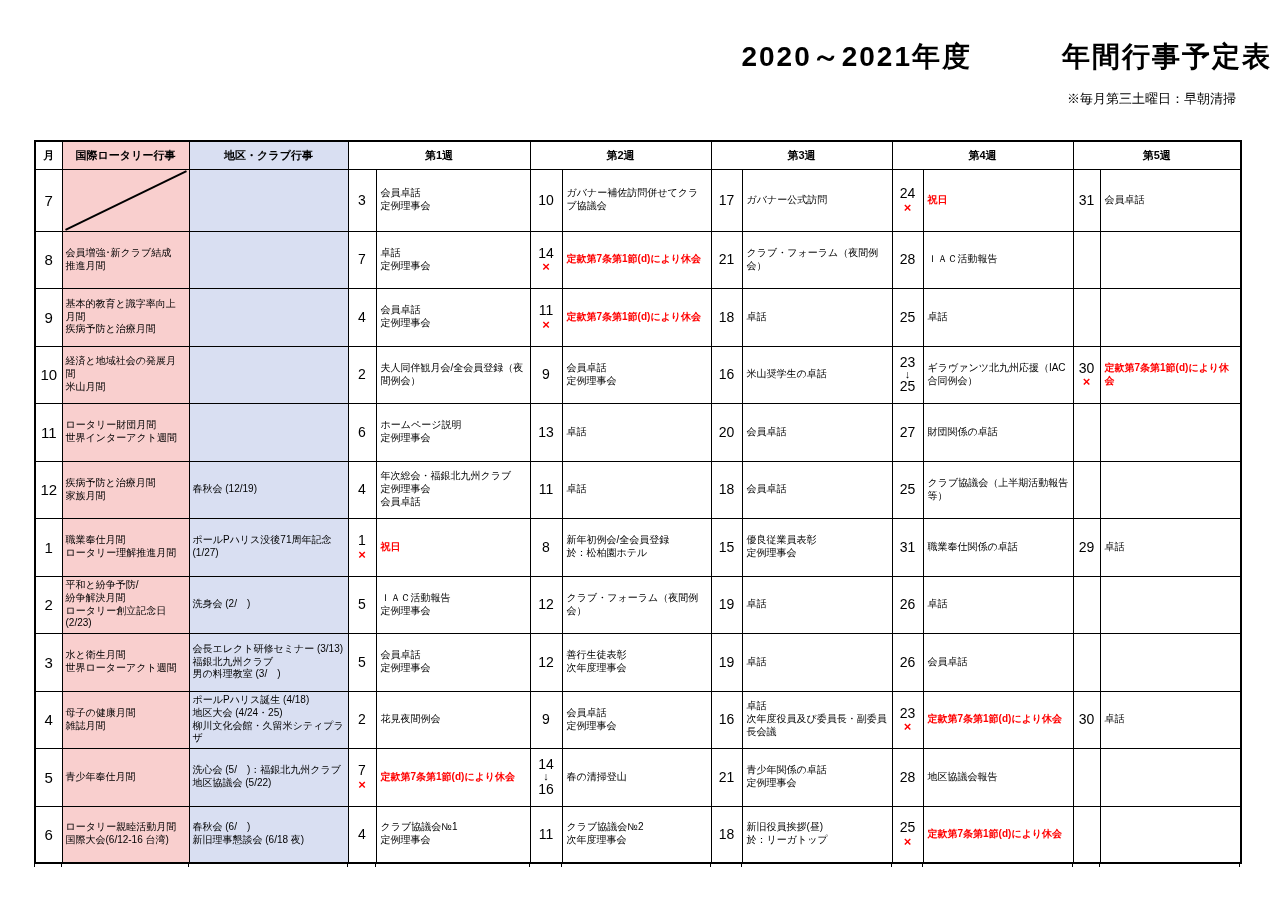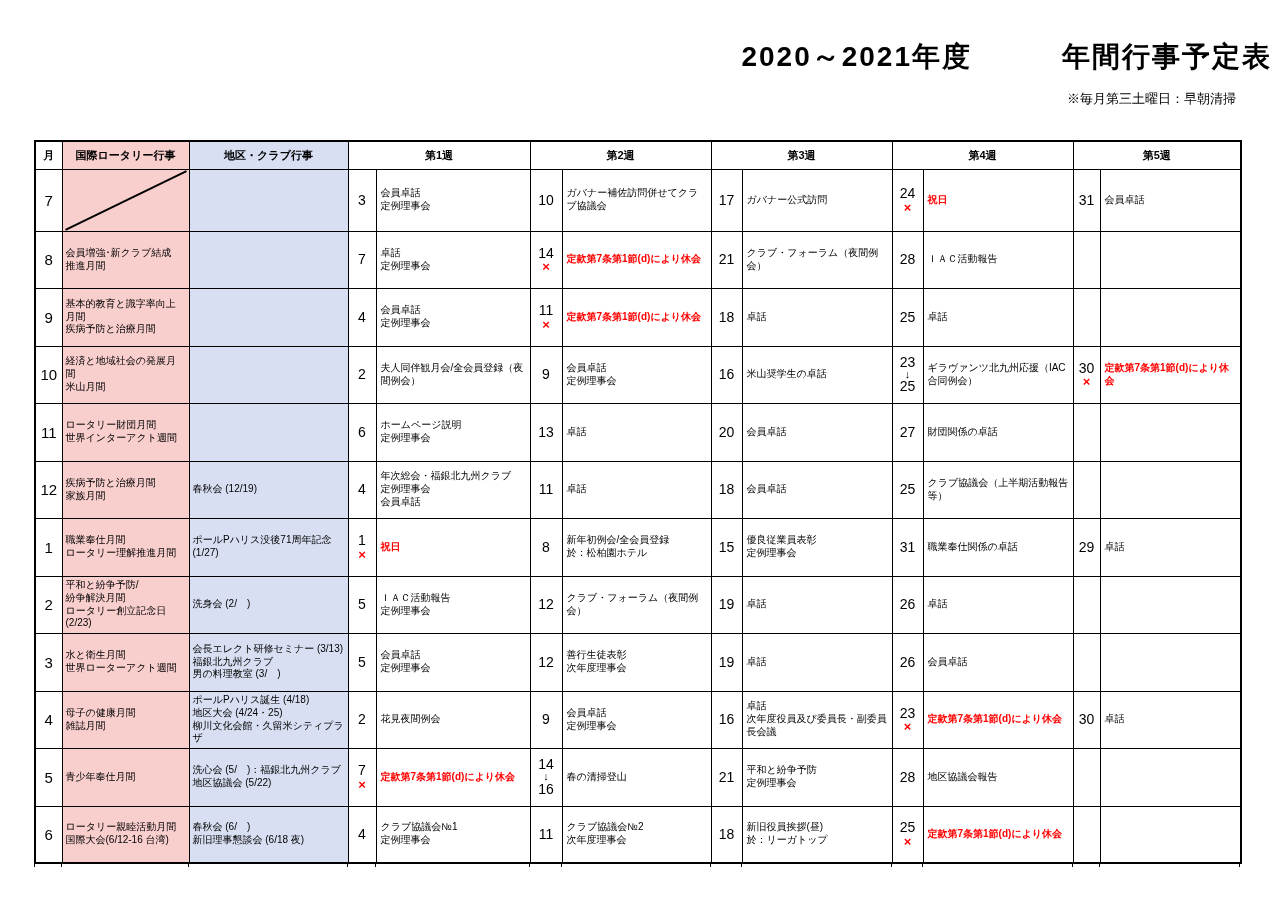--- a/index.html
+++ b/index.html
@@ -589,21 +589,21 @@
         </td>
         <td class="desc-cell">
           <span class="ln">春の清掃登山</span>
         </td>
         <td class="day-cell">
           <div class="day-wrap">
             <div>21</div>
           </div>
         </td>
         <td class="desc-cell">
-          <span class="ln">平和と紛争予防</span>
+          <span class="ln">青少年関係の卓話</span>
           <span class="ln">定例理事会</span>
         </td>
         <td class="day-cell">
           <div class="day-wrap">
             <div>28</div>
           </div>
         </td>
         <td class="desc-cell">
           <span class="ln">地区協議会報告</span>
         </td>

